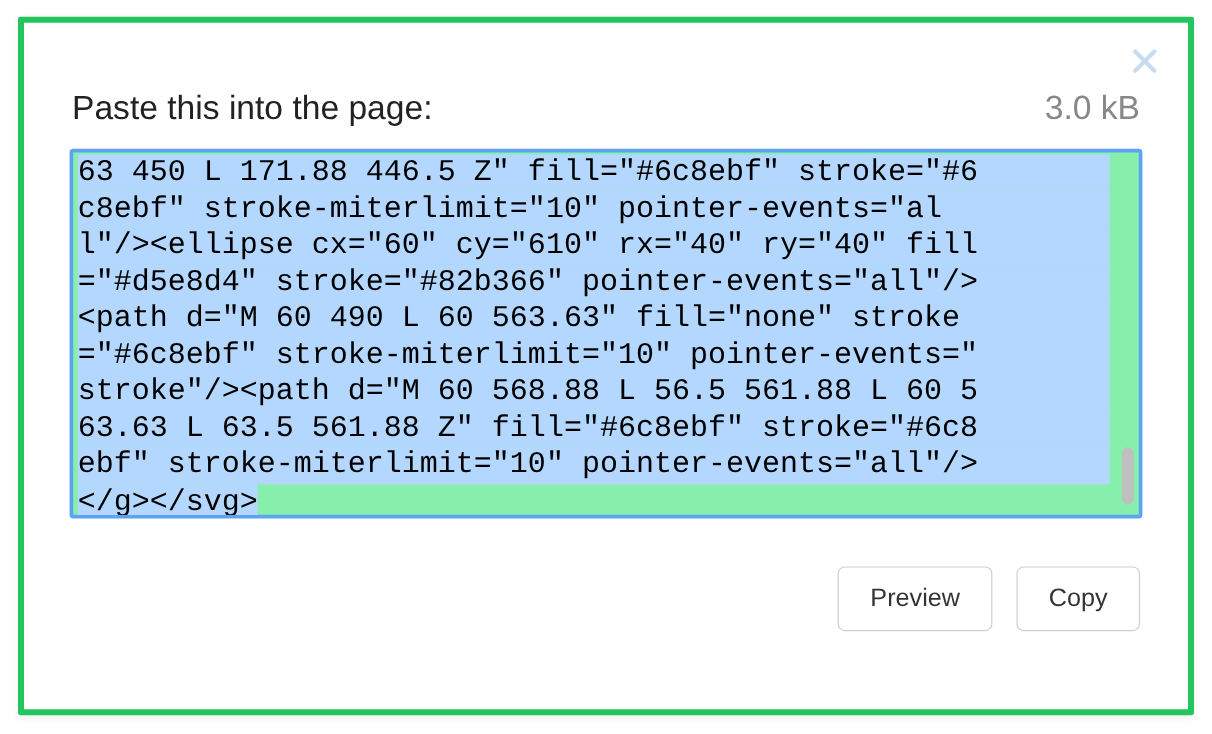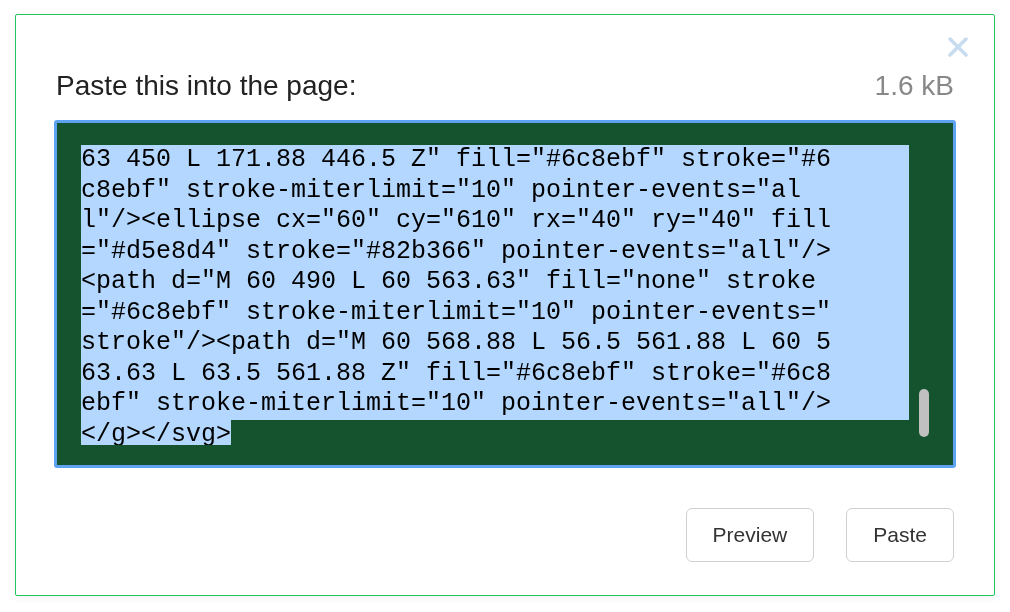--- a/index.html
+++ b/index.html
@@ -12,21 +12,21 @@
       background: #fff;
       width: 1010px;
       height: 612px;
     }
     .dialog {
       position: relative;
       width: 980px;
       height: 582px;
       margin: 14px auto;
       background: #fff;
-      border: 1px solid #22c55e;
+      border: 5px solid #22c55e;
       border-radius: 2px;
       box-shadow: 0 2px 8px rgba(0,0,0,0.06);
       padding: 0;
     }
     .close-icon {
       position: absolute;
       top: 20px;
       right: 24px;
       width: 24px;
       height: 24px;
@@ -55,22 +55,22 @@
       color: #888;
       font-weight: 400;
     }
     .textarea-wrap {
       position: relative;
       margin: 0 38px;
     }
     .textarea-border {
       border: 3px solid #5ea3f2;
       border-radius: 3px;
-      background: #14532d;
-      padding: 20px;
+      background: #86efac;
+      padding: 0;
     }
     .code-content {
       font-family: Menlo, Monaco, "Courier New", monospace;
       font-size: 25px;
       line-height: 1.22;
       color: #000;
       word-break: break-all;
       overflow-wrap: break-word;
       height: 302px;
       overflow-y: auto;
@@ -89,21 +89,21 @@
       right: 4px;
       bottom: 8px;
       width: 10px;
       height: 48px;
       background: #c0c0c0;
       border-radius: 5px;
     }
     .buttons {
       display: flex;
       justify-content: flex-end;
-      gap: 32px;
+      gap: 20px;
       padding: 40px 40px 0 40px;
     }
     .btn {
       font-family: inherit;
       font-size: 21px;
       padding: 14px 26px;
       border-radius: 6px;
       cursor: pointer;
       border: 1px solid #d0d0d0;
       background: #fff;
@@ -122,29 +122,29 @@
 <div class="dialog">
   <div class="close-icon">
     <svg width="20" height="20" viewBox="0 0 20 20">
       <line x1="2" y1="2" x2="18" y2="18" stroke="#c8dcf0" stroke-width="3.5" stroke-linecap="round"></line>
       <line x1="18" y1="2" x2="2" y2="18" stroke="#c8dcf0" stroke-width="3.5" stroke-linecap="round"></line>
     </svg>
   </div>
 
   <div class="header">
     <span class="header-label">Paste this into the page:</span>
-    <span class="header-size">1.6 kB</span>
+    <span class="header-size">3.0 kB</span>
   </div>
 
   <div class="textarea-wrap">
     <div class="textarea-border">
       <div class="code-content">
         <span class="code-line">63 450 L 171.88 446.5 Z" fill="#6c8ebf" stroke="#6</span><span class="code-line">c8ebf" stroke-miterlimit="10" pointer-events="al</span><span class="code-line">l"/&gt;&lt;ellipse cx="60" cy="610" rx="40" ry="40" fill</span><span class="code-line">="#d5e8d4" stroke="#82b366" pointer-events="all"/&gt;</span><span class="code-line">&lt;path d="M 60 490 L 60 563.63" fill="none" stroke</span><span class="code-line">="#6c8ebf" stroke-miterlimit="10" pointer-events="</span><span class="code-line">stroke"/&gt;&lt;path d="M 60 568.88 L 56.5 561.88 L 60 5</span><span class="code-line">63.63 L 63.5 561.88 Z" fill="#6c8ebf" stroke="#6c8</span><span class="code-line">ebf" stroke-miterlimit="10" pointer-events="all"/&gt;</span><span class="code-line last">&lt;/g&gt;&lt;/svg&gt;</span>
         <div class="scrollbar-thumb"></div>
       </div>
     </div>
   </div>
 
   <div class="buttons">
     <button class="btn">Preview</button>
-    <button class="btn">Paste</button>
+    <button class="btn">Copy</button>
   </div>
 </div>
 
 </body></html>

